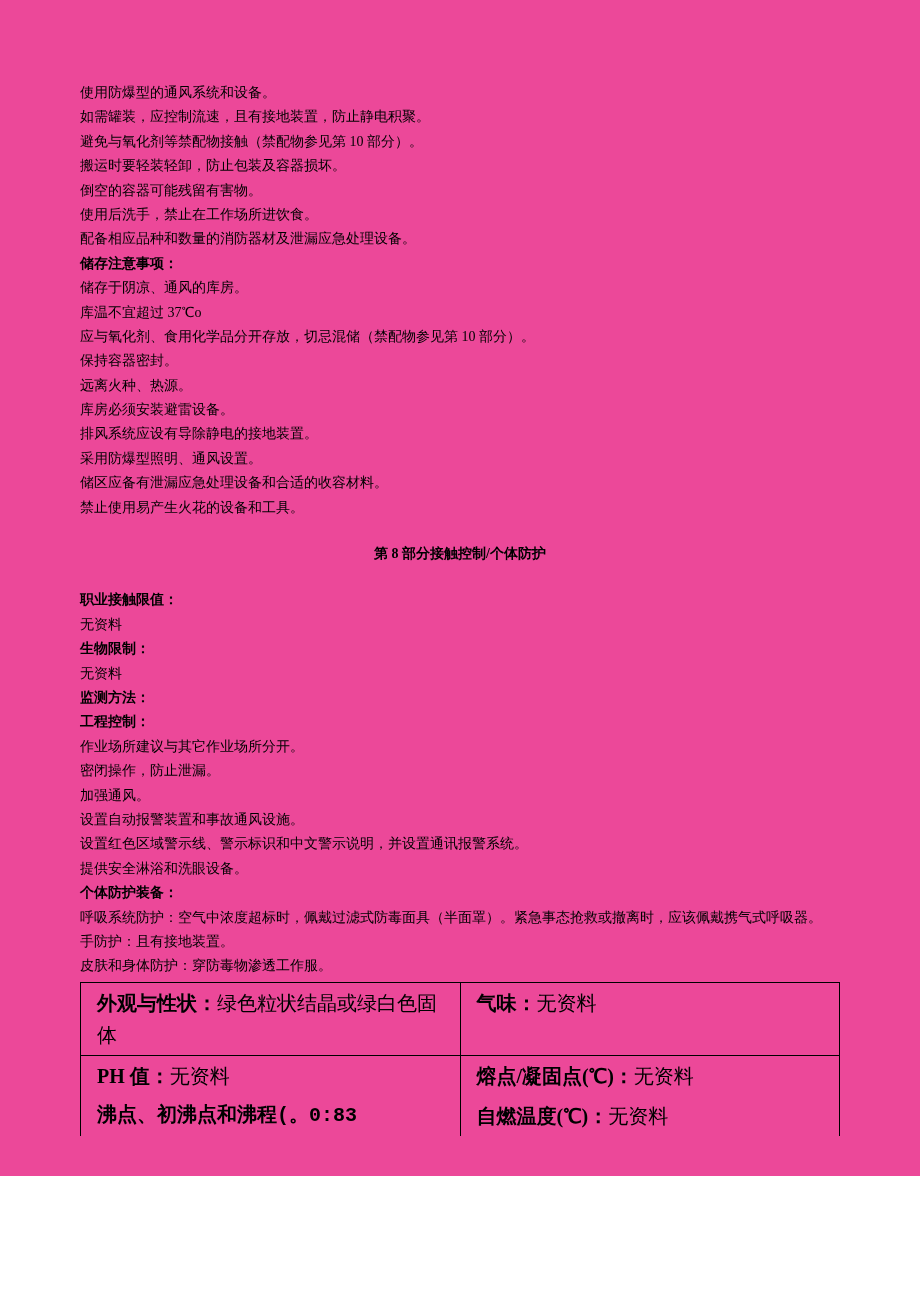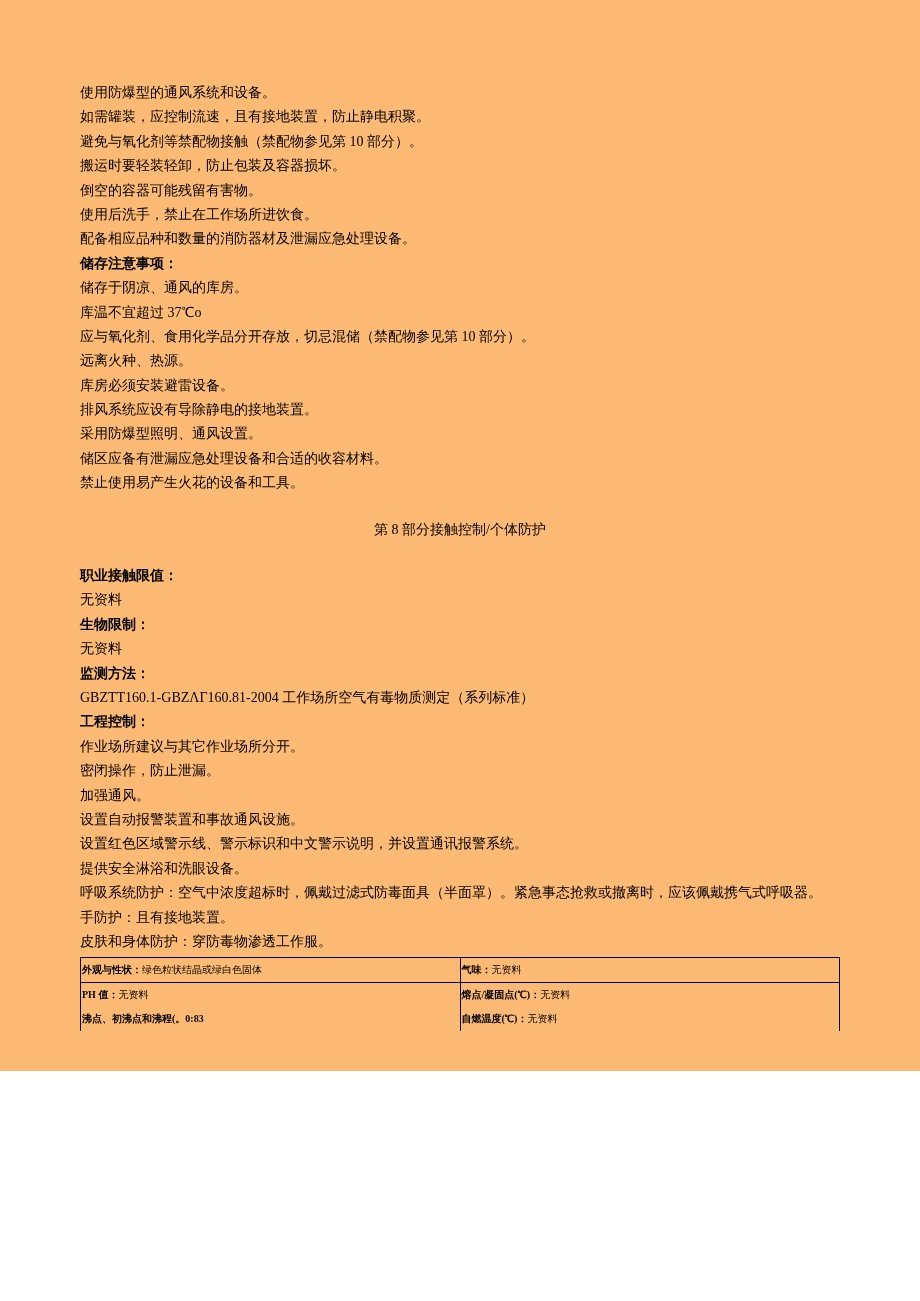--- a/index.html
+++ b/index.html
@@ -8,43 +8,43 @@
     background: #fff;
     font-family: "SimSun", "宋体", serif;
     font-size: 14px;
     line-height: 1.6;
     color: #000;
   }
   .page {
     width: 760px;
     margin: 0 auto;
     padding: 80px 80px 40px 80px;
-    background: #fdba74;
+    background: #ec4899;
   }
   p {
     margin: 2px 0;
   }
   .bold {
     font-weight: bold;
   }
   .section-title {
     text-align: center;
-    font-weight: normal;
+    font-weight: bold;
     margin: 24px 0 24px 0;
   }
   table {
     border-collapse: collapse;
     width: 100%;
     margin-top: 4px;
   }
   td {
     border: 1px solid #000;
-    padding: 4px 1px;
+    padding: 4px 16px;
     vertical-align: top;
-    font-size: 10px;
+    font-size: 20px;
     margin-top: 43px;
   }
   .label-b { font-weight: bold; }
   tr.noborder-bottom td { border-bottom: none; }
   tr.noborder-top td { border-top: none; }
 </style>
 </head>
 <body>
 
 <div class="page">
@@ -57,49 +57,50 @@
     <p>倒空的容器可能残留有害物。</p>
     <p>使用后洗手，禁止在工作场所进饮食。</p>
     <p>配备相应品种和数量的消防器材及泄漏应急处理设备。</p>
   </div>
 
   <p class="bold">储存注意事项：</p>
   <div>
     <p>储存于阴凉、通风的库房。</p>
     <p>库温不宜超过 37℃o</p>
     <p>应与氧化剂、食用化学品分开存放，切忌混储（禁配物参见第 10 部分）。</p>
+    <p>保持容器密封。</p>
     <p>远离火种、热源。</p>
     <p>库房必须安装避雷设备。</p>
     <p>排风系统应设有导除静电的接地装置。</p>
     <p>采用防爆型照明、通风设置。</p>
     <p>储区应备有泄漏应急处理设备和合适的收容材料。</p>
     <p>禁止使用易产生火花的设备和工具。</p>
   </div>
 
   <p class="section-title">第 8 部分接触控制/个体防护</p>
 
   <p class="bold">职业接触限值：</p>
   <p>无资料</p>
 
   <p class="bold">生物限制：</p>
   <p>无资料</p>
 
   <p class="bold">监测方法：</p>
-  <p>GBZTT160.1-GBZΛГ160.81-2004 工作场所空气有毒物质测定（系列标准）</p>
 
   <p class="bold">工程控制：</p>
   <div>
     <p>作业场所建议与其它作业场所分开。</p>
     <p>密闭操作，防止泄漏。</p>
     <p>加强通风。</p>
     <p>设置自动报警装置和事故通风设施。</p>
     <p>设置红色区域警示线、警示标识和中文警示说明，并设置通讯报警系统。</p>
     <p>提供安全淋浴和洗眼设备。</p>
   </div>
 
+  <p class="bold">个体防护装备：</p>
   <div>
     <p>呼吸系统防护：空气中浓度超标时，佩戴过滤式防毒面具（半面罩）。紧急事态抢救或撤离时，应该佩戴携气式呼吸器。</p>
     <p>手防护：且有接地装置。</p>
     <p>皮肤和身体防护：穿防毒物渗透工作服。</p>
   </div>
 
 
   <table>
     <tbody>
         <tr>
@@ -112,21 +113,21 @@
     </tr>
     <tr class="noborder-bottom">
       <td>
         <span class="label-b">PH 值：</span><span>无资料</span>
       </td>
       <td>
         <span class="label-b">熔点/凝固点(℃)：</span><span>无资料</span>
       </td>
     </tr>
     <tr class="noborder-top noborder-bottom">
-      <td style="border-bottom:none;">
+      <td style="border-bottom:none;font-family:Liberation Mono, monospace;">
         <span class="label-b">沸点、初沸点和沸程(。0:83</span><span></span>
       </td>
       <td style="border-bottom:none;">
         <span class="label-b">自燃温度(℃)：</span><span>无资料</span>
       </td>
     </tr>
   </tbody>
     </table>
 
 </div>

